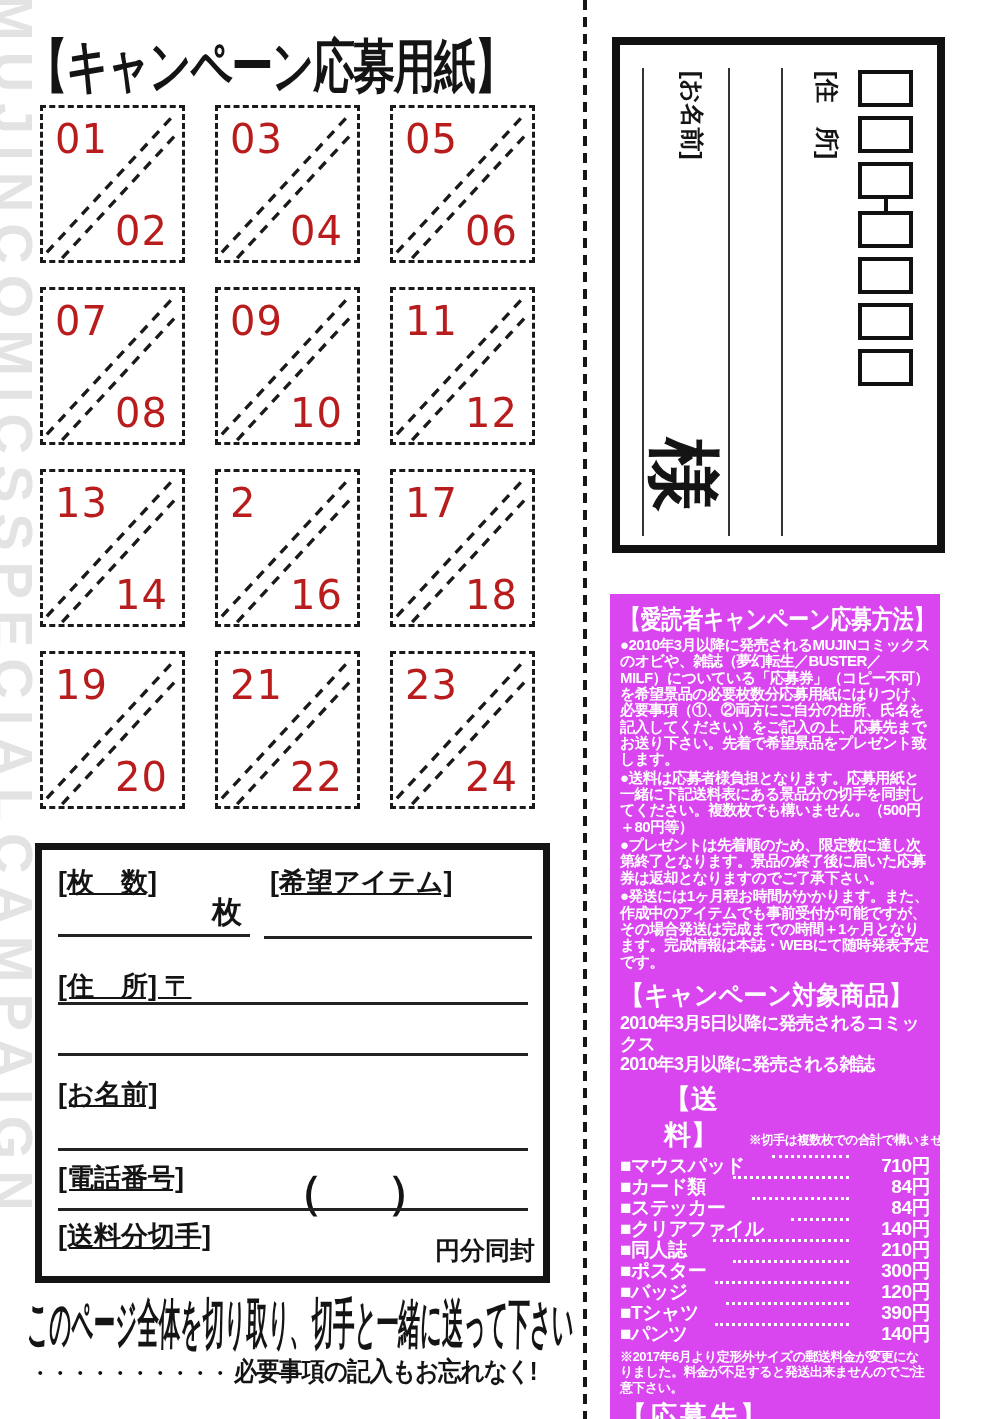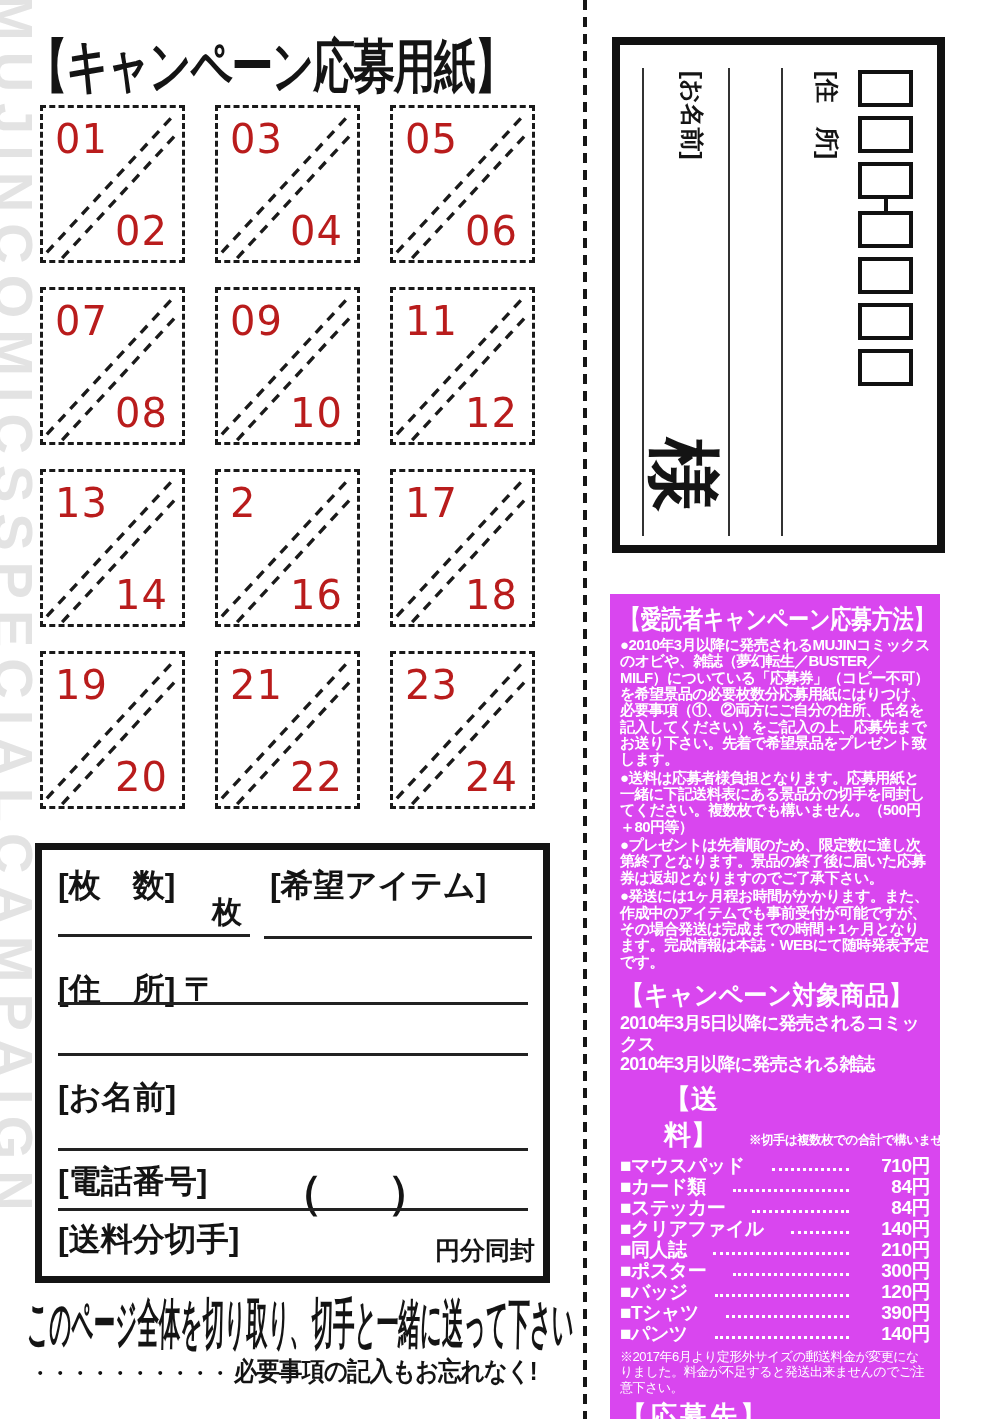--- a/index.html
+++ b/index.html
@@ -47,21 +47,21 @@
     font-size:40px; font-weight:500; color:#b91c1c; letter-spacing:1px;
   }
   .t-odd { left:12px; top:8px; }
   .t-even { right:14px; bottom:6px; }
 
   
   #form-box {
     position:absolute; left:35px; top:843px; width:515px; height:440px;
     border:7px solid #141414; box-sizing:border-box; background:#fff;
   }
-  .flabel { position:absolute; font-size:32px; font-weight:600; letter-spacing:0px; white-space:nowrap; }
+  .flabel { position:absolute; font-size:27px; font-weight:600; letter-spacing:0px; white-space:nowrap;text-decoration:underline; }
   .fline { position:absolute; height:0; border-top:3px solid #222222; }
   #f-count-unit { position:absolute; left:170px; top:42px; font-size:30px; font-weight:600; }
   .fparen { position:absolute; font-size:46px; font-weight:600; }
   #f-stamp-suffix { position:absolute; left:393px; top:384px; font-size:25px; font-weight:600; white-space:nowrap; }
 
   
   #cut-message {
     position:absolute; left:28px; top:1288px;
     font-size:54px; font-weight:800; white-space:nowrap;
     transform:scaleX(0.40) skewX(-3deg); transform-origin:left top;
@@ -99,25 +99,25 @@
   .cond { display:inline-block; white-space:nowrap; transform-origin:left center; }
   #h-method .cond { font-size:26px; font-weight:800; transform:scaleX(0.80); }
   .para { font-size:15px; font-weight:700; line-height:1.09; letter-spacing:-0.6px; margin-bottom:2px; }
   #h-target { margin-top:8px;text-decoration:underline; }
   #h-target .cond { font-size:26px; font-weight:800; transform:scaleX(0.93); }
   .target-line { font-size:18px; font-weight:800; letter-spacing:-0.8px; line-height:1.15; }
   #ship-header { display:flex; align-items:flex-end; gap:4px; margin-top:6px;margin-left:44px; }
   #ship-title { font-size:27px; font-weight:800; }
   #ship-note { font-size:12.5px; font-weight:700; letter-spacing:-0.5px; margin-bottom:4px; white-space:nowrap; }
   #price-list { margin-top:2px; }
-  .prow { display:flex; align-items:flex-end; font-size:19px; font-weight:800; line-height:21px;gap:20px; }
+  .prow { display:flex; align-items:flex-start; font-size:19px; font-weight:800; line-height:21px;gap:20px; }
   .pname { white-space:nowrap; letter-spacing:-0.5px; }
   .pdots { flex:1; border-bottom:3px dotted #fff; margin:0 5px 5px 7px; }
   .pprice { min-width:56px; text-align:right; letter-spacing:-0.5px; }
-  #postage-note { font-size:13px; font-weight:400; line-height:1.18; margin-top:5px; letter-spacing:-0.5px; }
+  #postage-note { font-size:13px; font-weight:700; line-height:1.18; margin-top:5px; letter-spacing:-0.5px; }
   #h-dest { font-size:27px; font-weight:800; letter-spacing:3px; margin-top:3px; }
 </style>
 </head>
 <body>
 
 <div id="watermark">MUJINCOMICSSPECIALCAMPAIGN</div>
 
 <div id="cut-separator"></div>
 
 <div id="page-title">【キャンペーン応募用紙】</div>

